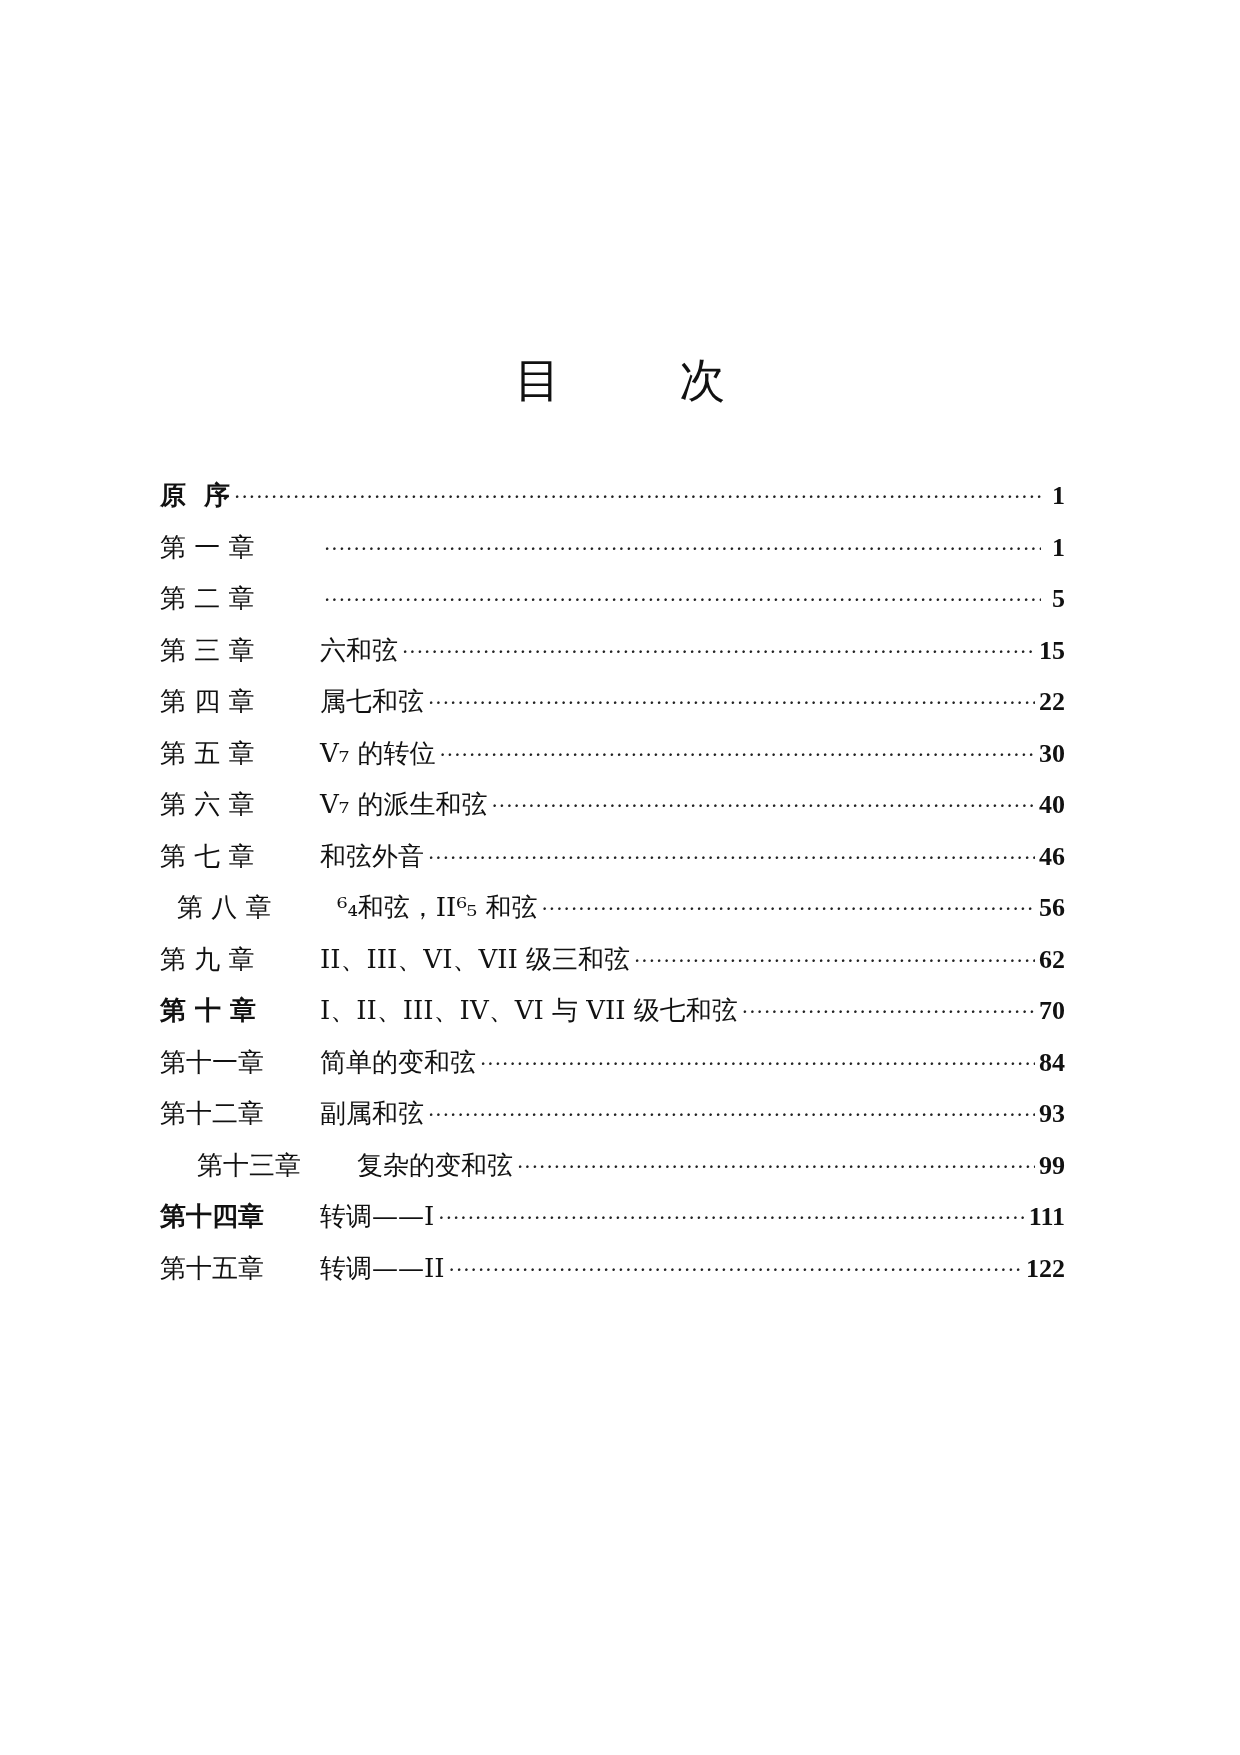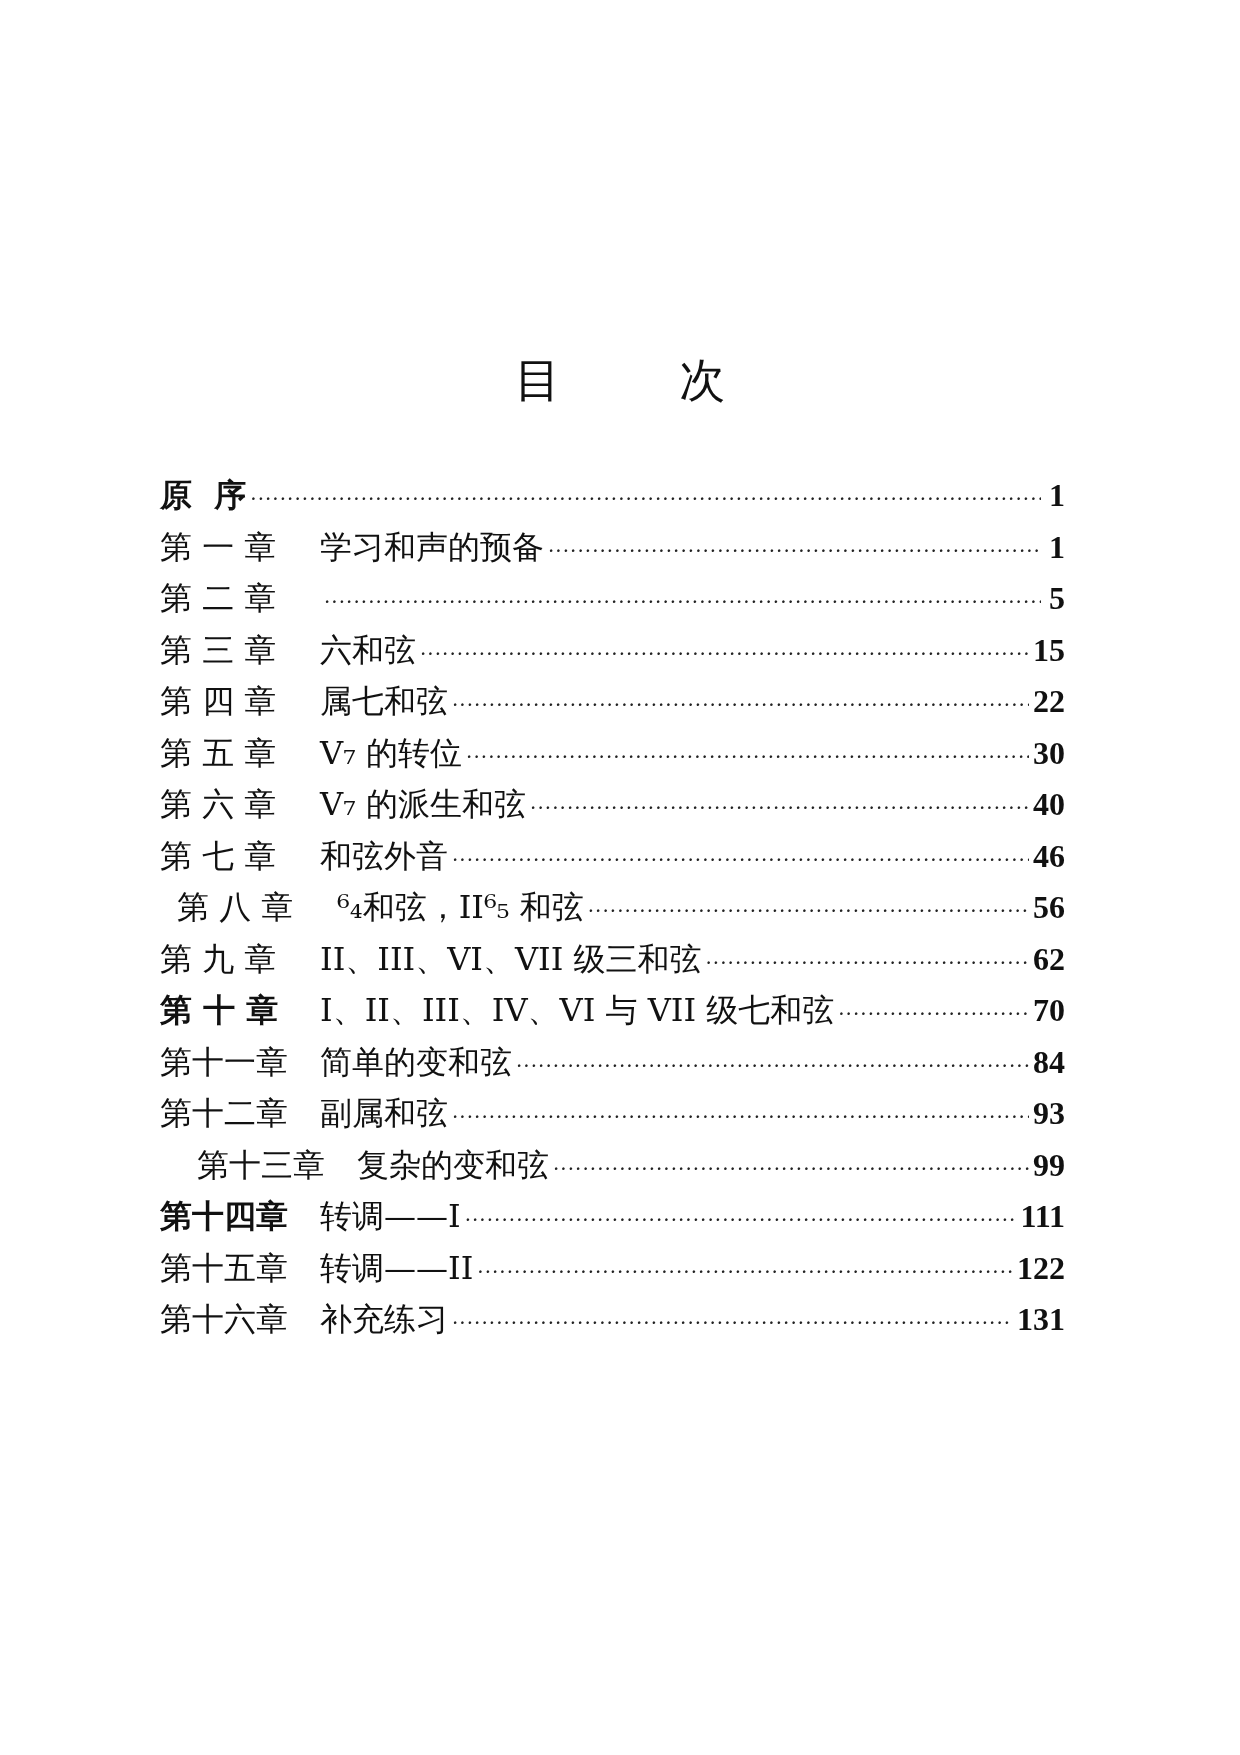--- a/index.html
+++ b/index.html
@@ -2,21 +2,21 @@
 <html><head>
 <meta charset="utf-8">
 <style>
   html, body { margin:0; padding:0; background:#ffffff; }
   body { width:1240px; height:1755px; position:relative; overflow:hidden;
          font-family:"DejaVu Serif", "Liberation Serif", serif; color:#111; }
   .title { position:absolute; top:350px; left:0; width:1240px; text-align:center;
            font-size:46px; font-weight:normal; letter-spacing:0; }
   .title span { display:inline-block; margin:0 52px; }
   .toc { position:absolute; top:470px; left:160px; width:905px; }
-  .row { display:flex; align-items:baseline; height:51.5px; font-size:32px; line-height:51.5px; }
+  .row { display:flex; align-items:baseline; height:51.5px; font-size:26px; line-height:51.5px; }
   .chap { width:160px; display:flex; justify-content:space-between; flex-shrink:0; }
   .name { white-space:nowrap; flex-shrink:0; }
   .leader { flex:1; overflow:hidden; white-space:nowrap; margin:0 4px; color:#222;
             letter-spacing:1px; font-size:20px; }
   .leader::after { content:"··················································································································"; }
   .page { flex-shrink:0; text-align:right; min-width:20px; font-weight:bold; font-family:"Liberation Serif", serif; }
   .preface .chap { width:auto; }
 </style>
 </head>
 <body>
@@ -28,21 +28,20 @@
 
 <div class="toc" id="toc">
     <div class="row preface">
       <span class="chap" style="white-space: pre; width: auto; font-weight: bold;">原  序</span>
       <span class="name"></span>
       <span class="leader"></span>
       <span class="page">1</span>
     </div>
     <div class="row">
       <span class="chap" style="white-space: pre; width: 160px; font-weight: normal;">第 一 章</span>
-      <span class="name">学习和声的预备</span>
       <span class="leader"></span>
       <span class="page">1</span>
     </div>
     <div class="row">
       <span class="chap" style="white-space: pre; width: 160px; font-weight: normal;">第 二 章</span>
       <span class="leader"></span>
       <span class="page">5</span>
     </div>
     <div class="row">
       <span class="chap" style="white-space: pre; width: 160px; font-weight: normal;">第 三 章</span>
@@ -115,19 +114,13 @@
       <span class="name">转调——I</span>
       <span class="leader"></span>
       <span class="page">111</span>
     </div>
     <div class="row">
       <span class="chap" style="white-space: pre; width: 160px; font-weight: normal;">第十五章</span>
       <span class="name">转调——II</span>
       <span class="leader"></span>
       <span class="page">122</span>
     </div>
-    <div class="row">
-      <span class="chap" style="white-space: pre; width: 160px; font-weight: normal;">第十六章</span>
-      <span class="name">补充练习</span>
-      <span class="leader"></span>
-      <span class="page">131</span>
-    </div>
   </div>
 
 </body></html>

